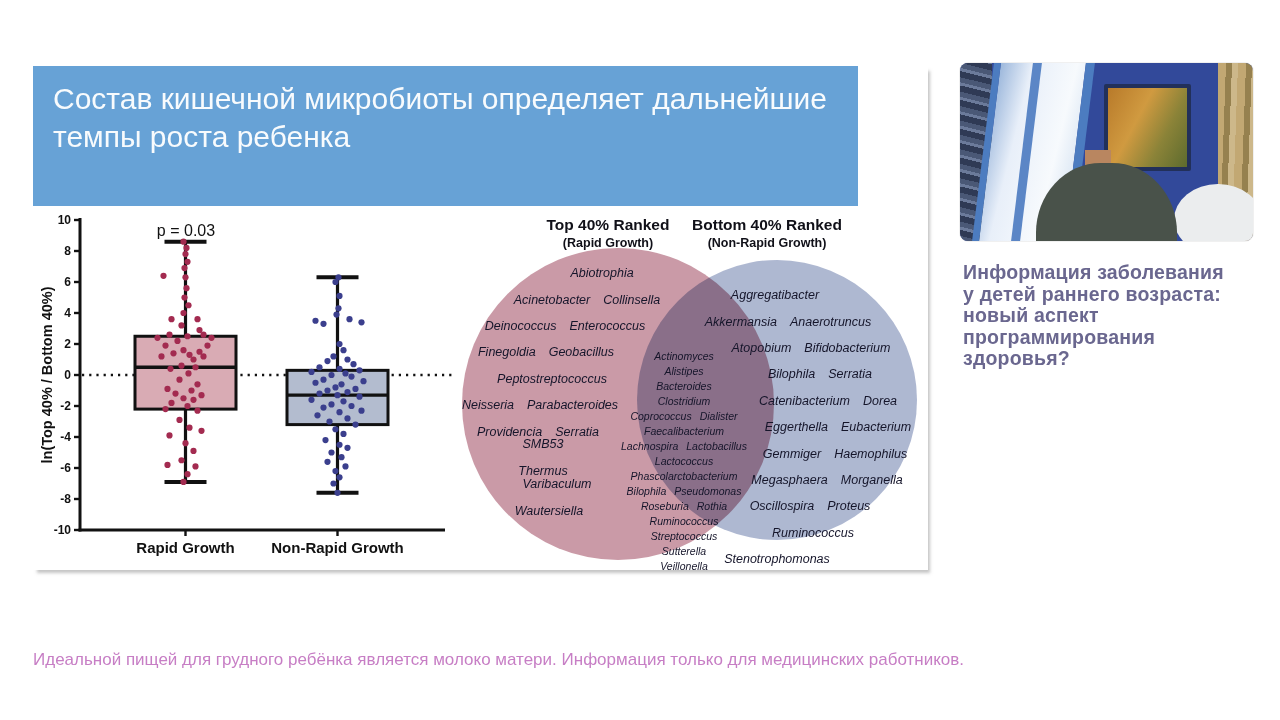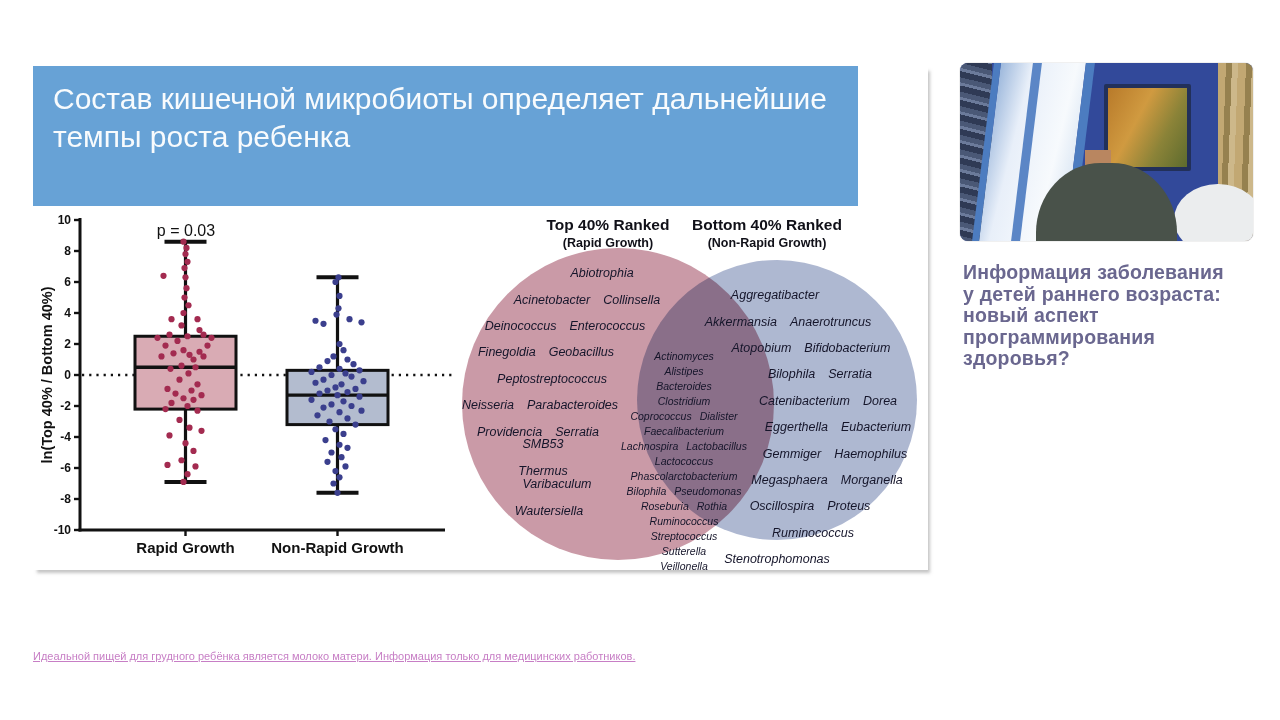--- a/index.html
+++ b/index.html
@@ -74,21 +74,21 @@
   .vt-head{left:38%;top:14%;width:18%;height:42%;border-radius:48%;
     background:radial-gradient(ellipse at 45% 35%,#cfa07c 0%,#b9real 0,#b98660 70%,#9c6d4c 100%);}
   .vt-neck{left:42.5%;top:49%;width:9%;height:12%;background:#b98660;}
   .vt-body{left:26%;top:56%;width:48%;height:46%;background:#49524a;
     border-radius:46% 46% 0 0 / 85% 85% 0 0;}
   .vt-pillow{right:-3%;bottom:-8%;width:30%;height:40%;background:#ebedee;border-radius:50%;}
 
   
   .topic-text{position:absolute;left:963px;top:262px;width:310px;color:#6a678f;
     font-size:19.5px;line-height:21.5px;font-weight:700;white-space:pre-line;letter-spacing:.2px;}
-  .disclaimer{position:absolute;left:33px;top:650px;width:1000px;color:#c77ec5;font-size:11px;text-decoration:underline;}
+  .disclaimer{position:absolute;left:33px;top:650px;width:1000px;color:#c77ec5;font-size:17px;}
 </style>
 </head>
 <body>
 
 <div class="page">
 
   <div class="slide-card">
     <div class="header-bar" style="background: rgb(103, 162, 214);">
       <div class="header-title">Состав кишечной микробиоты определяет дальнейшие темпы роста ребенка</div>
     </div>

